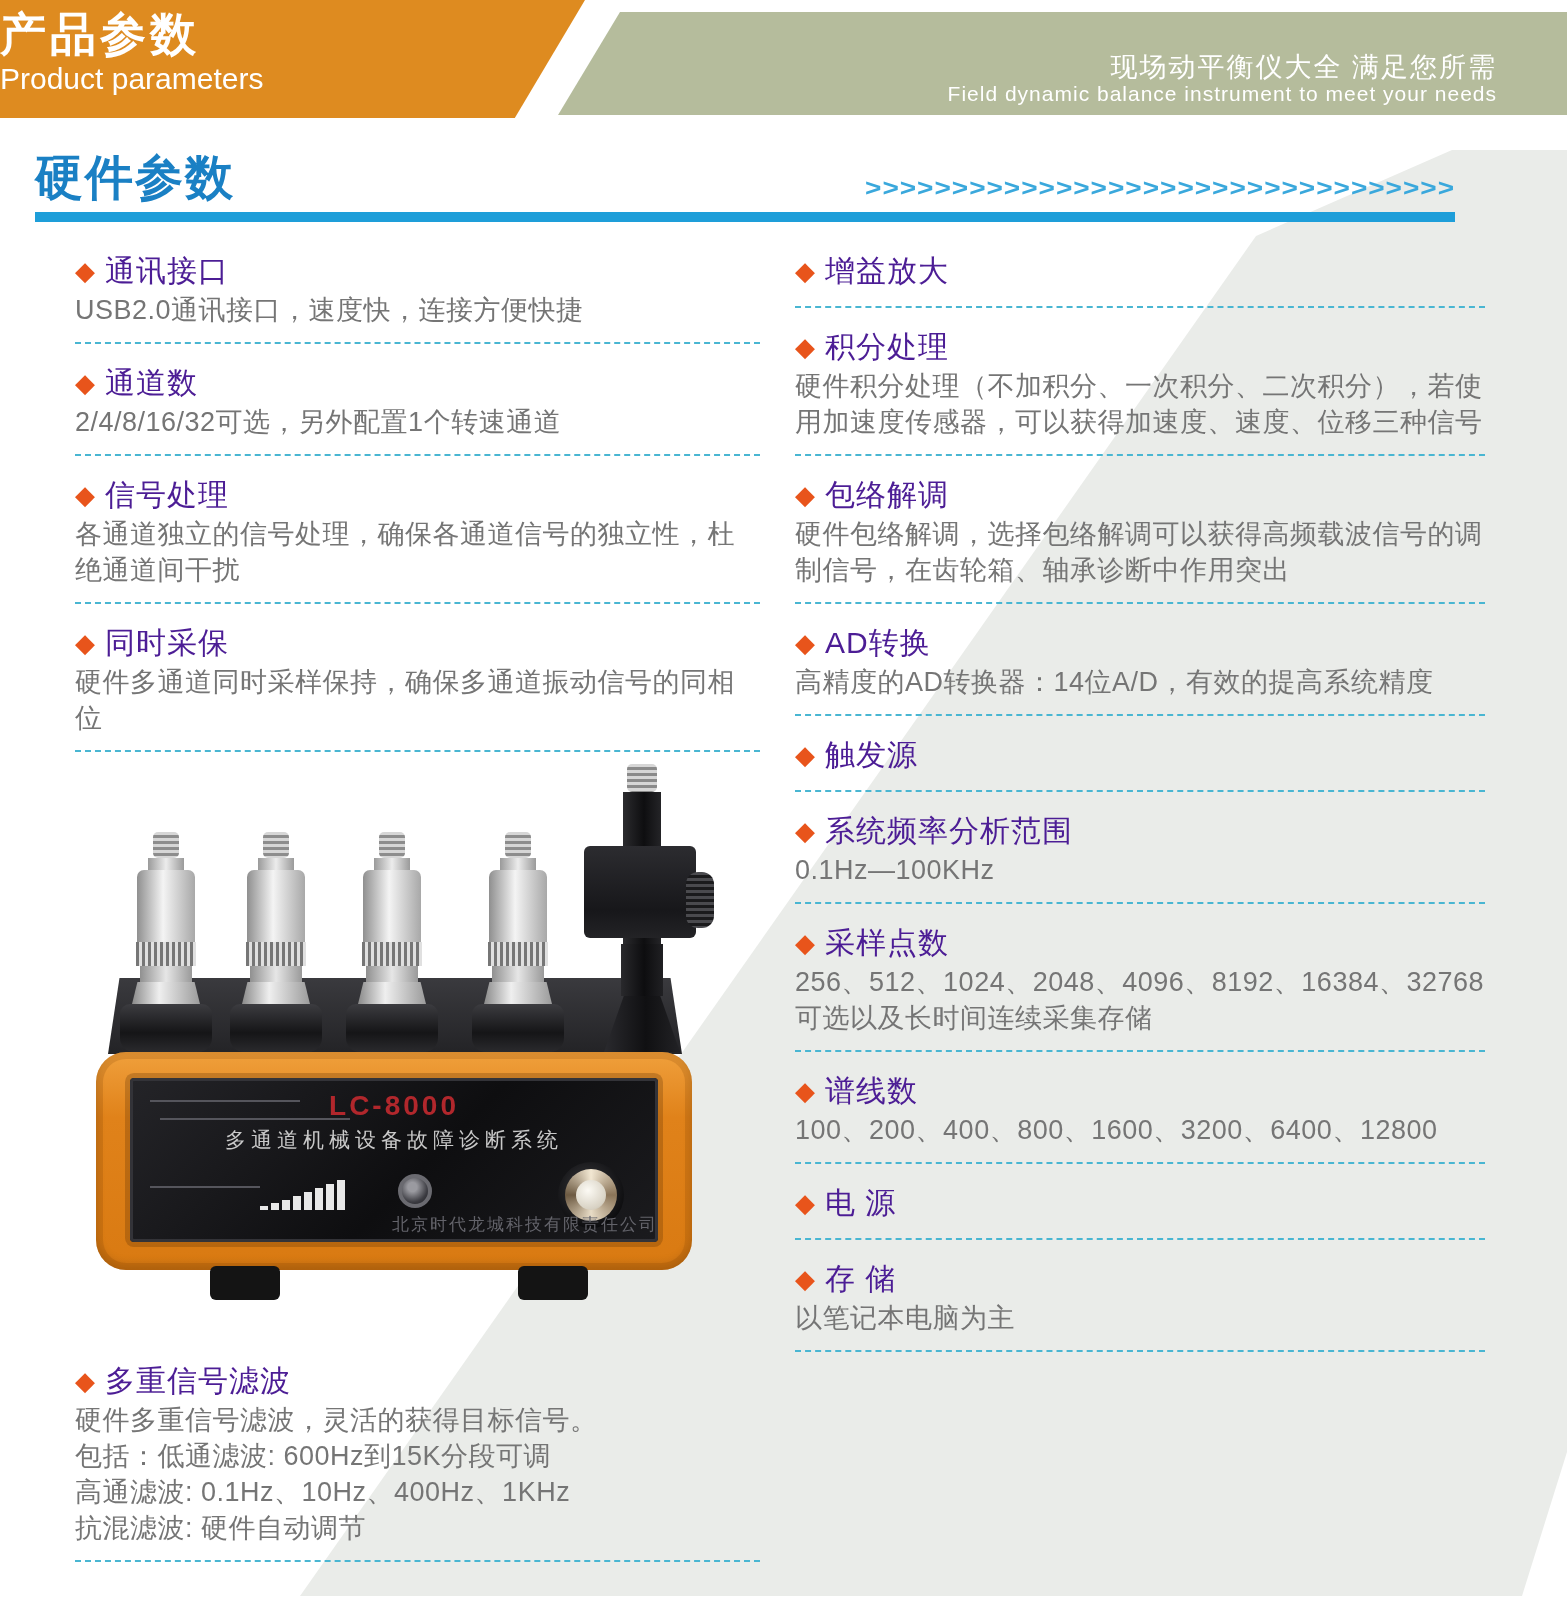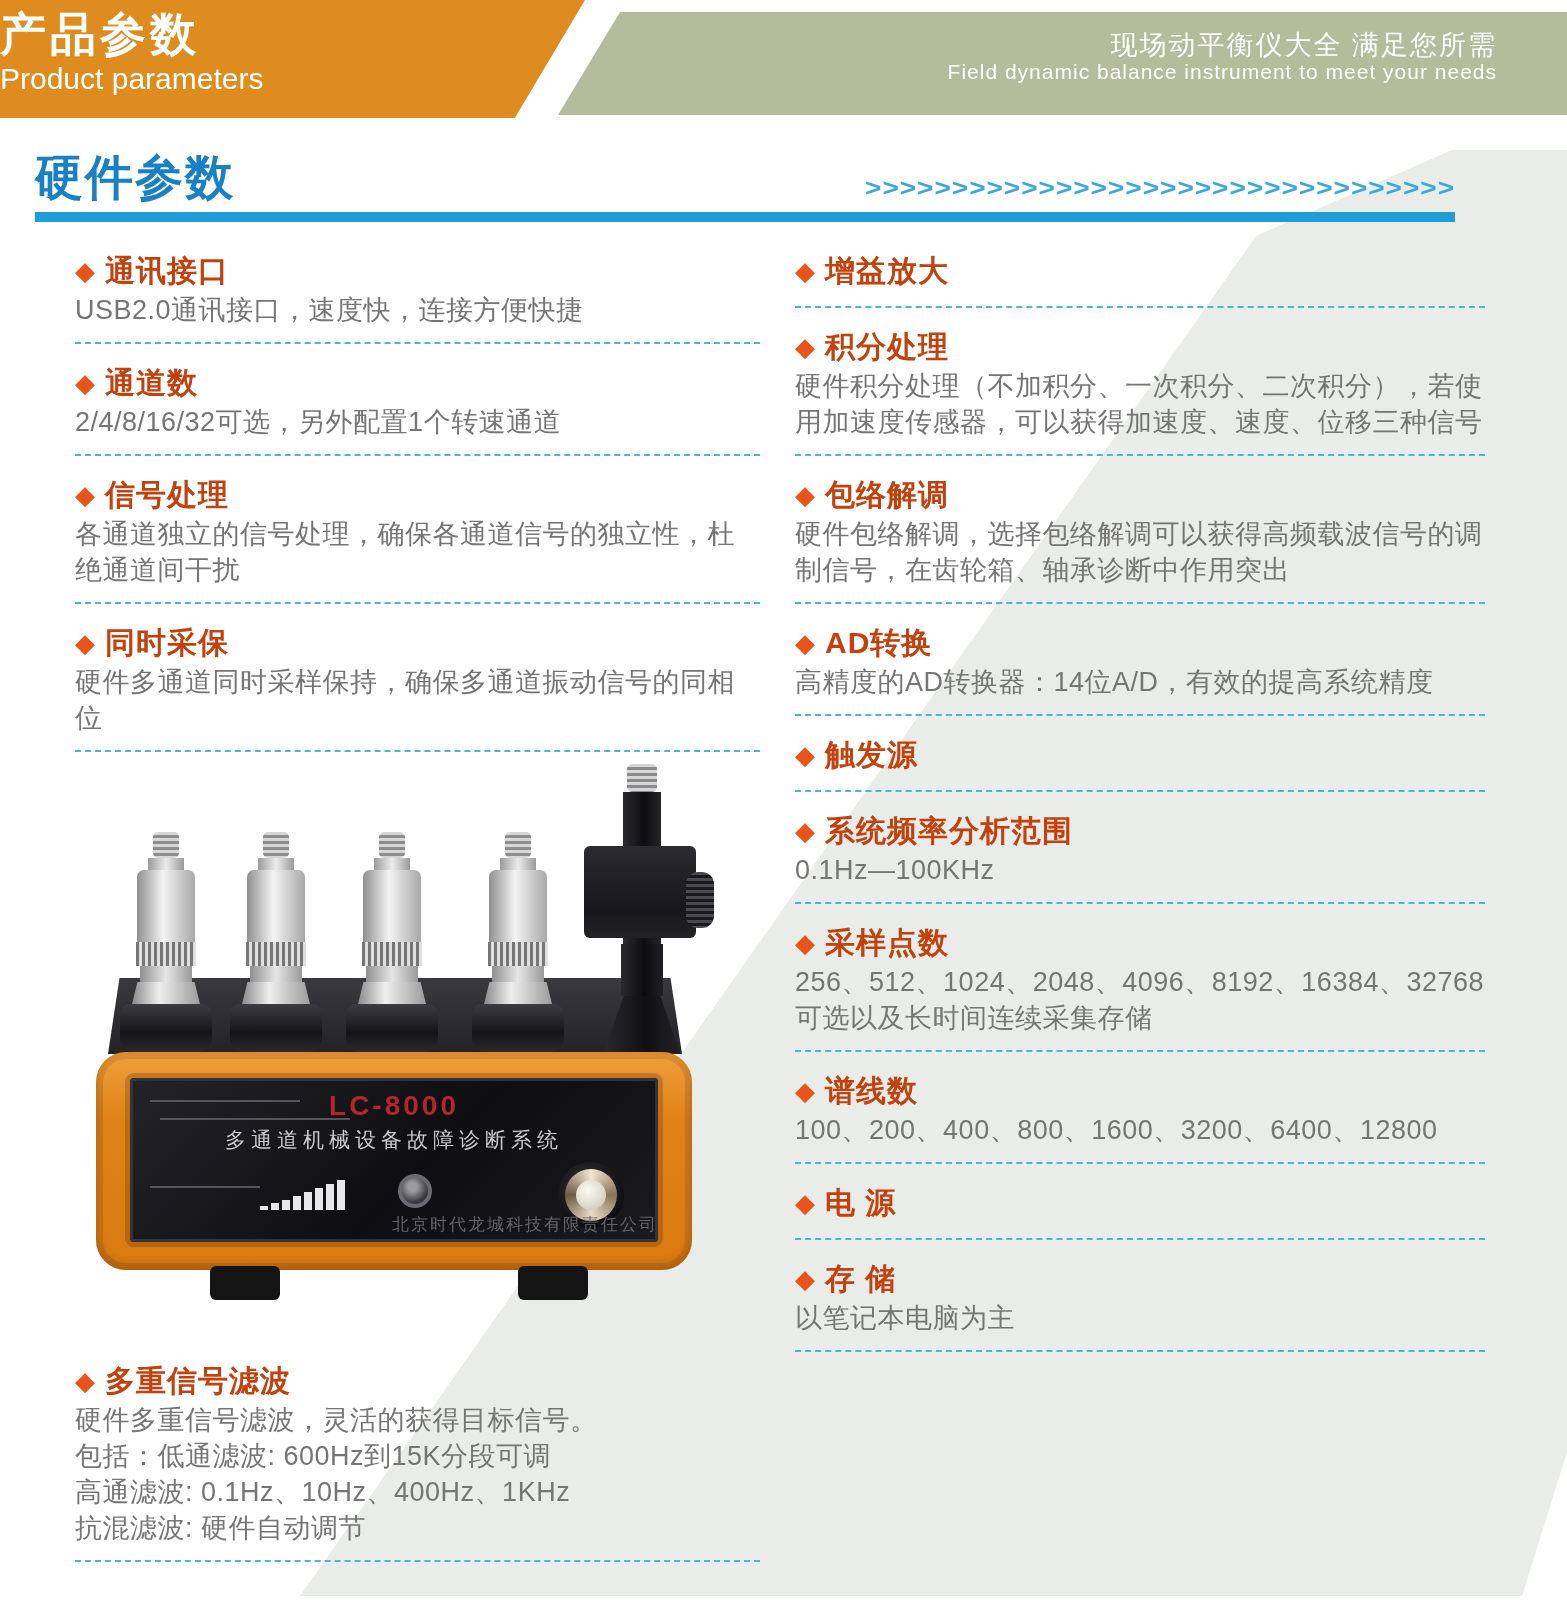--- a/index.html
+++ b/index.html
@@ -18,21 +18,21 @@
     clip-path:polygon(0 0,100% 0,88% 100%,0 100%);
     text-align:left;color:#fff;padding-top:8px;box-sizing:border-box;
   }
   .banner .cn{font-size:46px;font-weight:bold;letter-spacing:4px;line-height:52px;padding-right:70px;}
   .banner .en{font-size:30px;line-height:38px;padding-right:70px;}
   
   .tagline{
     position:absolute;left:558px;top:12px;width:1009px;height:103px;z-index:2;
     background:#B5BC9C;clip-path:polygon(62px 0,100% 0,100% 100%,0 100%);
     color:#ffffff;text-align:right;box-sizing:border-box;
-    padding:16px 70px 0 0;
+    padding:38px 70px 0 0;
   }
   .tagline .cn{font-size:27px;letter-spacing:2px;line-height:34px;}
   .tagline .en{font-size:21px;letter-spacing:1px;line-height:20px;}
   
   .hw-title{
     position:absolute;left:35px;top:146px;z-index:3;
     font-size:48px;font-weight:bold;color:#1A80C4;letter-spacing:2px;
   }
   .chevrons{
     position:absolute;right:112px;top:172px;z-index:3;
@@ -43,21 +43,21 @@
     position:absolute;left:35px;top:212px;width:1420px;height:10px;
     background:#1E9ED9;z-index:3;
   }
   
   .col{position:absolute;top:240px;z-index:2;}
   .col-left{left:75px;width:685px;}
   .col-right{left:795px;width:690px;}
   .spec{padding:14px 0 14px 0;border-bottom:2px dashed #49B6D2;margin-bottom:8px;}
   .spec-head{display:flex;align-items:center;margin-bottom:4px;}
   .diamond{color:#E8541B;font-size:26px;line-height:34px;margin-right:10px;}
-  .spec-title{font-size:30px;font-weight:bold;color:#c2410c;margin:0;line-height:34px;letter-spacing:1px;}
+  .spec-title{font-size:30px;font-weight:normal;color:#4c1d95;margin:0;line-height:34px;letter-spacing:1px;}
   .spec-body{margin:0;}
   .spec-line{margin:0;font-size:27px;color:#757575;line-height:36px;letter-spacing:0.5px;}
   
   .device{position:relative;width:620px;height:590px;margin:0 0 0 15px;}
   .deck{position:absolute;left:18px;top:218px;width:574px;height:76px;
     background:linear-gradient(#3a3a3e,#232326);
     clip-path:polygon(2% 0,98% 0,100% 100%,0 100%);}
   
   .sensor{position:absolute;top:72px;width:100px;}
   .sensor.s1{left:26px}.sensor.s2{left:136px}.sensor.s3{left:252px}.sensor.s4{left:378px}

